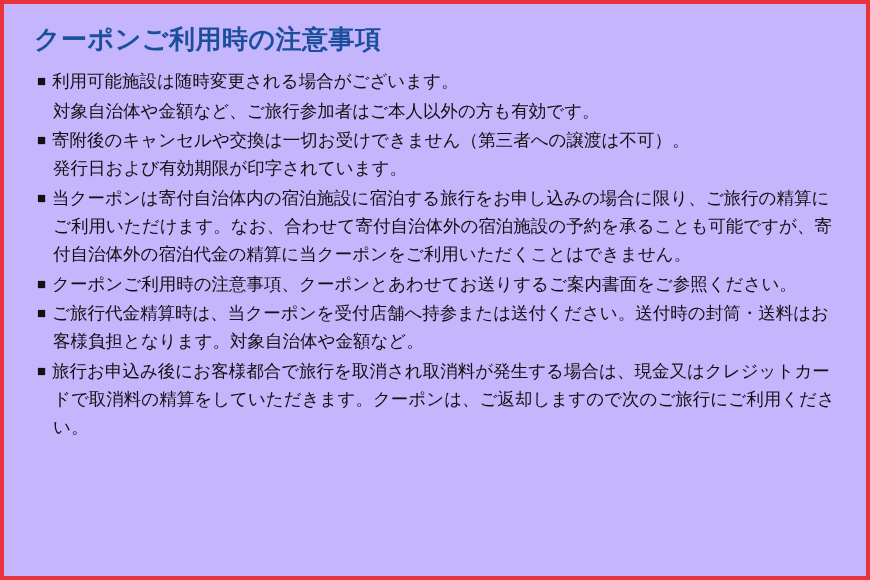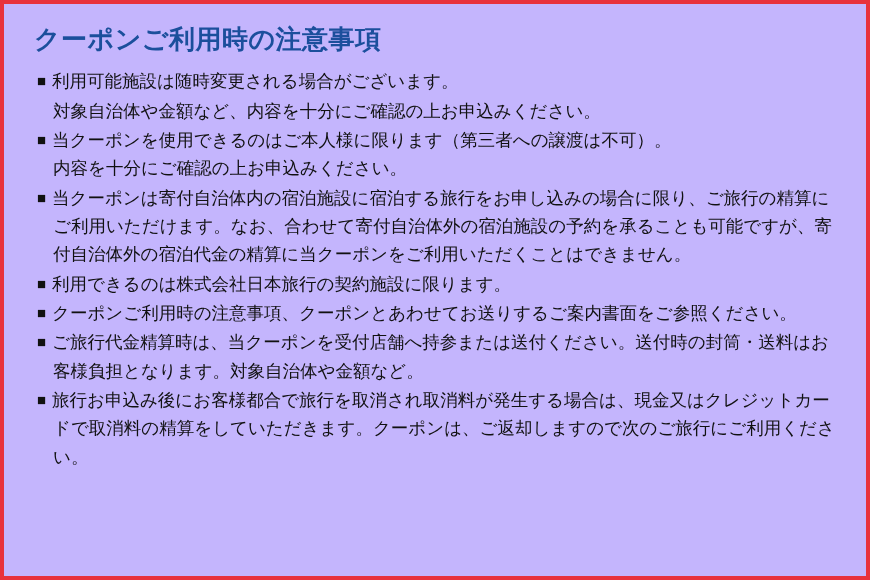--- a/index.html
+++ b/index.html
@@ -74,42 +74,37 @@
 
   <ul class="notice-list">
 
     <li class="notice-item">
       <span class="wrap-block">
         <span class="bullet">■</span><span class="body">利用可能施設は随時変更される場合がございます。</span>
       </span>
     </li>
 
     <li class="notice-item">
-      <span class="line-cont">対象自治体や金額など、内容を十分にご確認の上お申込みください。</span>
+      <span class="line-cont">対象自治体や金額など、ご旅行参加者はご本人以外の方も有効です。</span>
     </li>
 
 
     <li class="notice-item">
       <span class="wrap-block">
-        <span class="bullet">■</span><span class="body">当クーポンを使用できるのはご本人様に限ります（第三者への譲渡は不可）。</span>
+        <span class="bullet">■</span><span class="body">寄附後のキャンセルや交換は一切お受けできません（第三者への譲渡は不可）。</span>
       </span>
-      <span class="line-cont">内容を十分にご確認の上お申込みください。</span>
+      <span class="line-cont">発行日および有効期限が印字されています。</span>
     </li>
 
     <li class="notice-item">
       <span class="wrap-block">
         <span class="bullet">■</span><span class="body">当クーポンは寄付自治体内の宿泊施設に宿泊する旅行をお申し込みの場合に限り、ご旅行の精算にご利用いただけます。なお、合わせて寄付自治体外の宿泊施設の予約を承ることも可能ですが、寄付自治体外の宿泊代金の精算に当クーポンをご利用いただくことはできません。</span>
       </span>
     </li>
 
-    <li class="notice-item">
-      <span class="wrap-block">
-        <span class="bullet">■</span><span class="body">利用できるのは株式会社日本旅行の契約施設に限ります。</span>
-      </span>
-    </li>
 
     <li class="notice-item">
       <span class="wrap-block">
         <span class="bullet">■</span><span class="body">クーポンご利用時の注意事項、クーポンとあわせてお送りするご案内書面をご参照ください。</span>
       </span>
     </li>
 
     <li class="notice-item">
       <span class="wrap-block">
         <span class="bullet">■</span><span class="body">ご旅行代金精算時は、当クーポンを受付店舗へ持参または送付ください。送付時の封筒・送料はお客様負担となります。対象自治体や金額など。</span>

